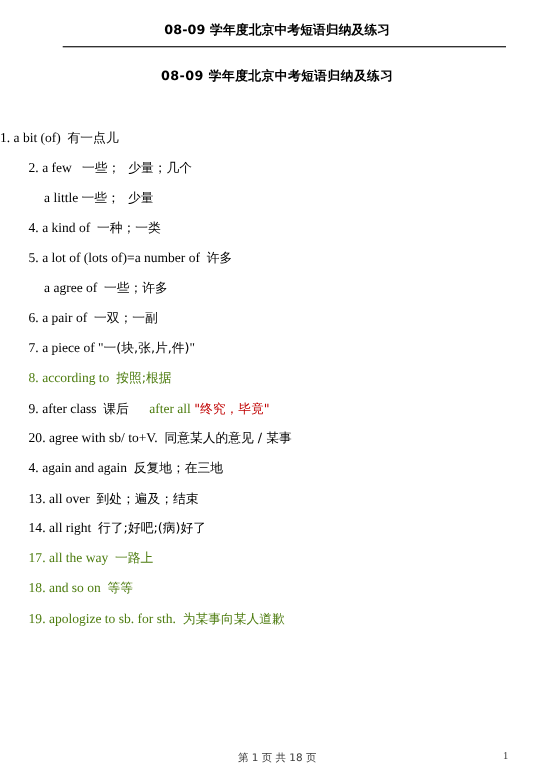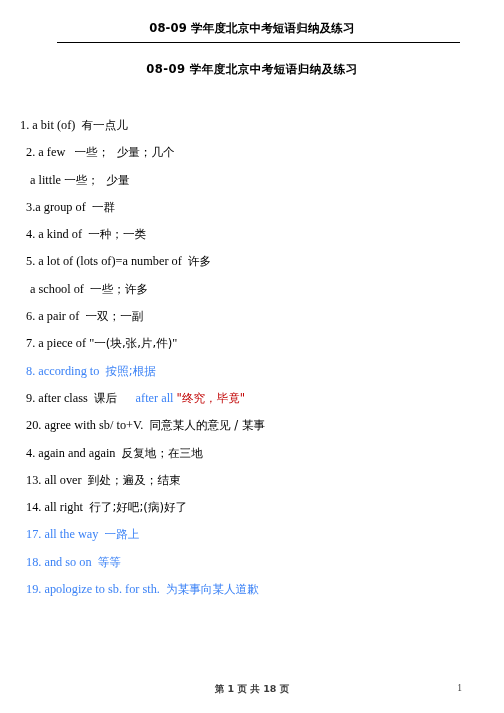--- a/index.html
+++ b/index.html
@@ -75,46 +75,45 @@
     line-height: 1.22;
     height: 27.3px;
     white-space: nowrap;
     color: #000;
   }
   .entry .seg {
     white-space: pre;
   }
   
   .ind-0 { padding-left: 26px; }
-  .ind-1 { padding-left: 20px; }
-  .ind-2 { padding-left: 30px; }
+  .ind-1 { }
+  .ind-2 { padding-left: 40px; }
 
   .c-black { color: #000000; }
-  .c-blue  { color: #3b82f6; }
+  .c-blue  { color: #4d7c0f; }
   .c-red   { color: #c00000; }
 
   .cjk { font-family: "DejaVu Sans", "Liberation Sans", sans-serif; font-size: 11.6px; }
 
   
   .doc-footer {
     position: absolute;
     bottom: 14px;
     left: 0;
     width: 504px;
     height: 16px;
   }
   .footer-center {
     position: absolute;
     left: 0;
     width: 504px;
     text-align: center;
     font-size: 9.5px;
     color: #3a3a3a;
     font-family: "DejaVu Sans", "Liberation Sans", sans-serif;
-    font-weight: bold;
   }
   .footer-right {
     position: absolute;
     right: 42px;
     top: 0;
     font-size: 9.5px;
     color: #3a3a3a;
   }
 </style>
 </head>
@@ -127,24 +126,23 @@
   </div>
 
   <div class="header-rule"></div>
 
   <div class="doc-title cjk">08-09 学年度北京中考短语归纳及练习</div>
 
   <div class="body-list" id="body-list">
       <div class="entry ind-1"><span class="seg c-black">1. a bit (of)  </span><span class="seg c-black cjk">有一点儿</span></div>
       <div class="entry ind-0"><span class="seg c-black">2. a few   </span><span class="seg c-black cjk">一些；  少量；几个</span></div>
       <div class="entry ind-2"><span class="seg c-black">a little </span><span class="seg c-black cjk">一些；  少量</span></div>
-      <div class="entry ind-0"><span class="seg c-black">3.a group of  </span><span class="seg c-black cjk">一群</span></div>
       <div class="entry ind-0"><span class="seg c-black">4. a kind of  </span><span class="seg c-black cjk">一种；一类</span></div>
       <div class="entry ind-0"><span class="seg c-black">5. a lot of (lots of)=a number of  </span><span class="seg c-black cjk">许多</span></div>
-      <div class="entry ind-2"><span class="seg c-black">a school of  </span><span class="seg c-black cjk">一些；许多</span></div>
+      <div class="entry ind-2"><span class="seg c-black">a agree of  </span><span class="seg c-black cjk">一些；许多</span></div>
       <div class="entry ind-0"><span class="seg c-black">6. a pair of  </span><span class="seg c-black cjk">一双；一副</span></div>
       <div class="entry ind-0"><span class="seg c-black">7. a piece of "</span><span class="seg c-black cjk">一(块,张,片,件)</span><span class="seg c-black">"</span></div>
       <div class="entry ind-0"><span class="seg c-blue">8. according to  </span><span class="seg c-blue cjk">按照;根据</span></div>
       <div class="entry ind-0"><span class="seg c-black">9. after class  </span><span class="seg c-black cjk">课后</span><span class="seg c-black">      </span><span class="seg c-blue">after all </span><span class="seg c-red cjk">"终究，毕竟"</span></div>
       <div class="entry ind-0"><span class="seg c-black">20. agree with sb/ to+V.  </span><span class="seg c-black cjk">同意某人的意见 / 某事</span></div>
       <div class="entry ind-0"><span class="seg c-black">4. again and again  </span><span class="seg c-black cjk">反复地；在三地</span></div>
       <div class="entry ind-0"><span class="seg c-black">13. all over  </span><span class="seg c-black cjk">到处；遍及；结束</span></div>
       <div class="entry ind-0"><span class="seg c-black">14. all right  </span><span class="seg c-black cjk">行了;好吧;(病)好了</span></div>
       <div class="entry ind-0"><span class="seg c-blue">17. all the way  </span><span class="seg c-blue cjk">一路上</span></div>
       <div class="entry ind-0"><span class="seg c-blue">18. and so on  </span><span class="seg c-blue cjk">等等</span></div>

